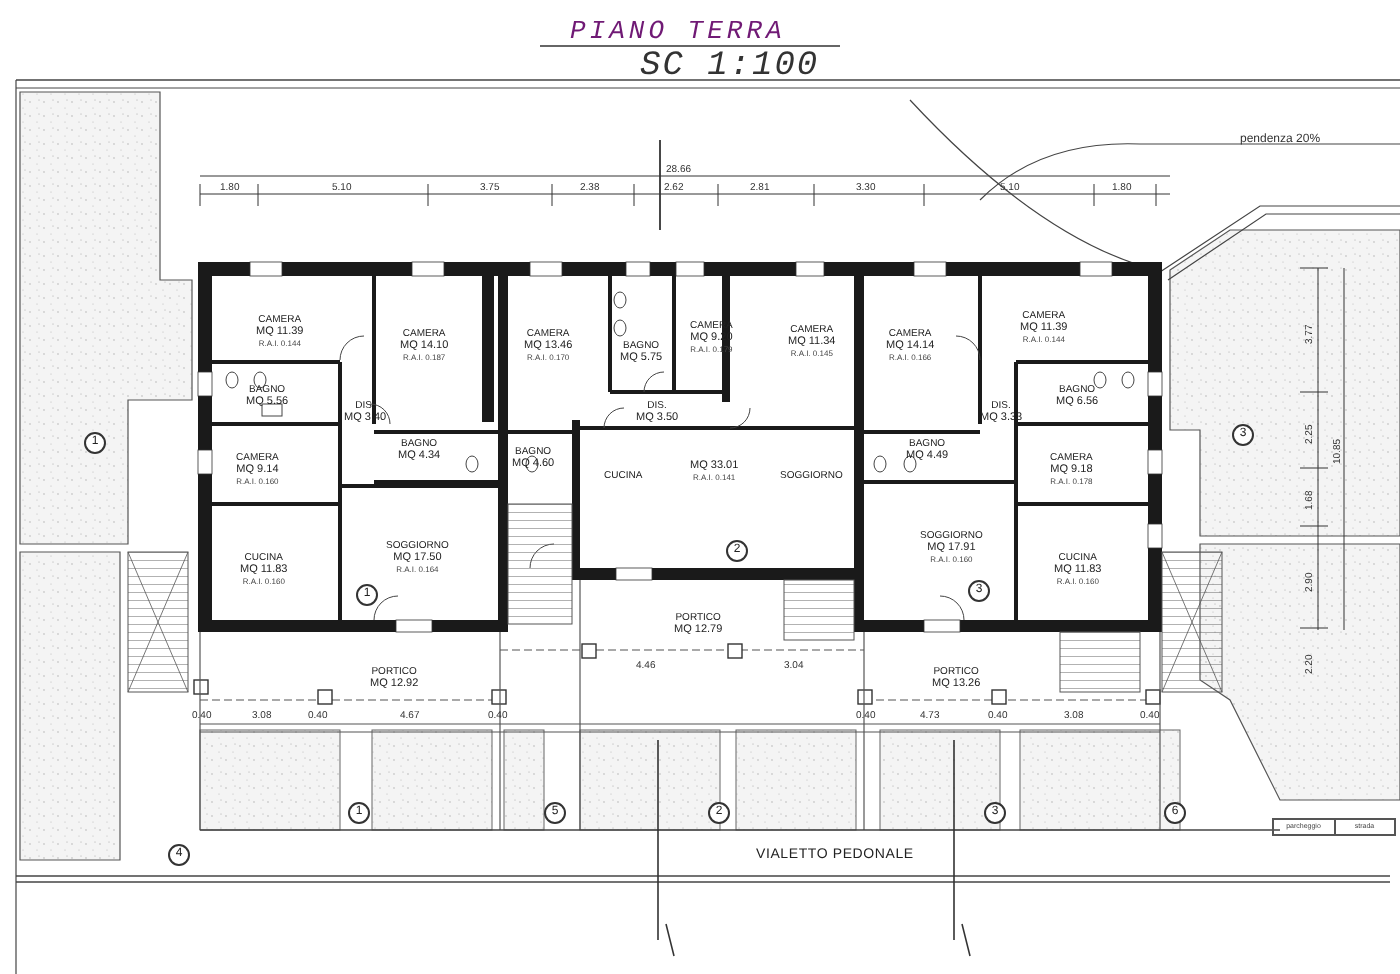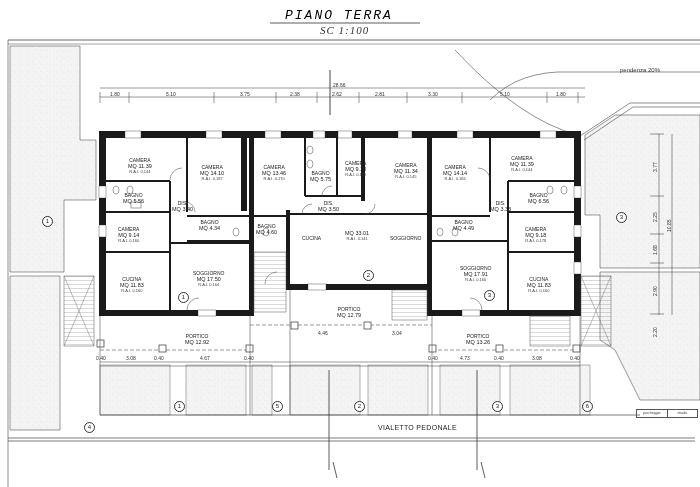--- a/index.html
+++ b/index.html
@@ -1,19 +1,19 @@
 <!DOCTYPE html>
 <html><head>
 <meta charset="utf-8">
 <style>
   html,body{margin:0;padding:0;background:#fff;}
   body{width:700px;height:487px;overflow:hidden;position:relative;font-family:"Liberation Sans",sans-serif;color:#222;}
   #plan{position:absolute;left:0;top:0;width:700px;height:487px;}
-  .title{position:absolute;left:285px;top:8px;font-family:"Liberation Mono",monospace;font-style:italic;font-size:13px;letter-spacing:2px;color:#000000;}
-  .scale{position:absolute;left:320px;top:24px;font-family:Liberation Serif, serif;font-style:italic;font-size:11px;letter-spacing:1px;color:#333;}
+  .title{position:absolute;left:285px;top:8px;font-family:"Liberation Mono",monospace;font-style:italic;font-size:13px;letter-spacing:2px;color:#701a75;}
+  .scale{position:absolute;left:320px;top:24px;font-family:Liberation Mono, monospace;font-style:italic;font-size:17px;letter-spacing:1px;color:#333;}
   .lbl{position:absolute;font-size:5px;line-height:6px;text-align:center;color:#222;white-space:nowrap;}
   .lbl .n{display:block;font-size:5.5px;}
   .lbl .s{display:block;font-size:4px;color:#444;}
   .dim{position:absolute;font-size:5px;color:#333;white-space:nowrap;}
   .dimv{position:absolute;font-size:5px;color:#333;white-space:nowrap;transform:rotate(-90deg);transform-origin:left top;}
   .note{position:absolute;font-size:6px;color:#333;white-space:nowrap;}
   .street{position:absolute;left:378px;top:424px;font-size:7px;letter-spacing:.3px;color:#222;}
   .circ{position:absolute;width:9px;height:9px;border:0.8px solid #333;border-radius:50%;font-size:6px;line-height:9px;text-align:center;color:#222;background:#fff;}
   .legend-box{position:absolute;left:636px;top:409px;width:60px;height:7px;border:0.8px solid #555;font-size:3.5px;color:#444;display:flex;}
   .legend-box span{flex:1;border-right:0.6px solid #555;text-align:center;line-height:7px;}

